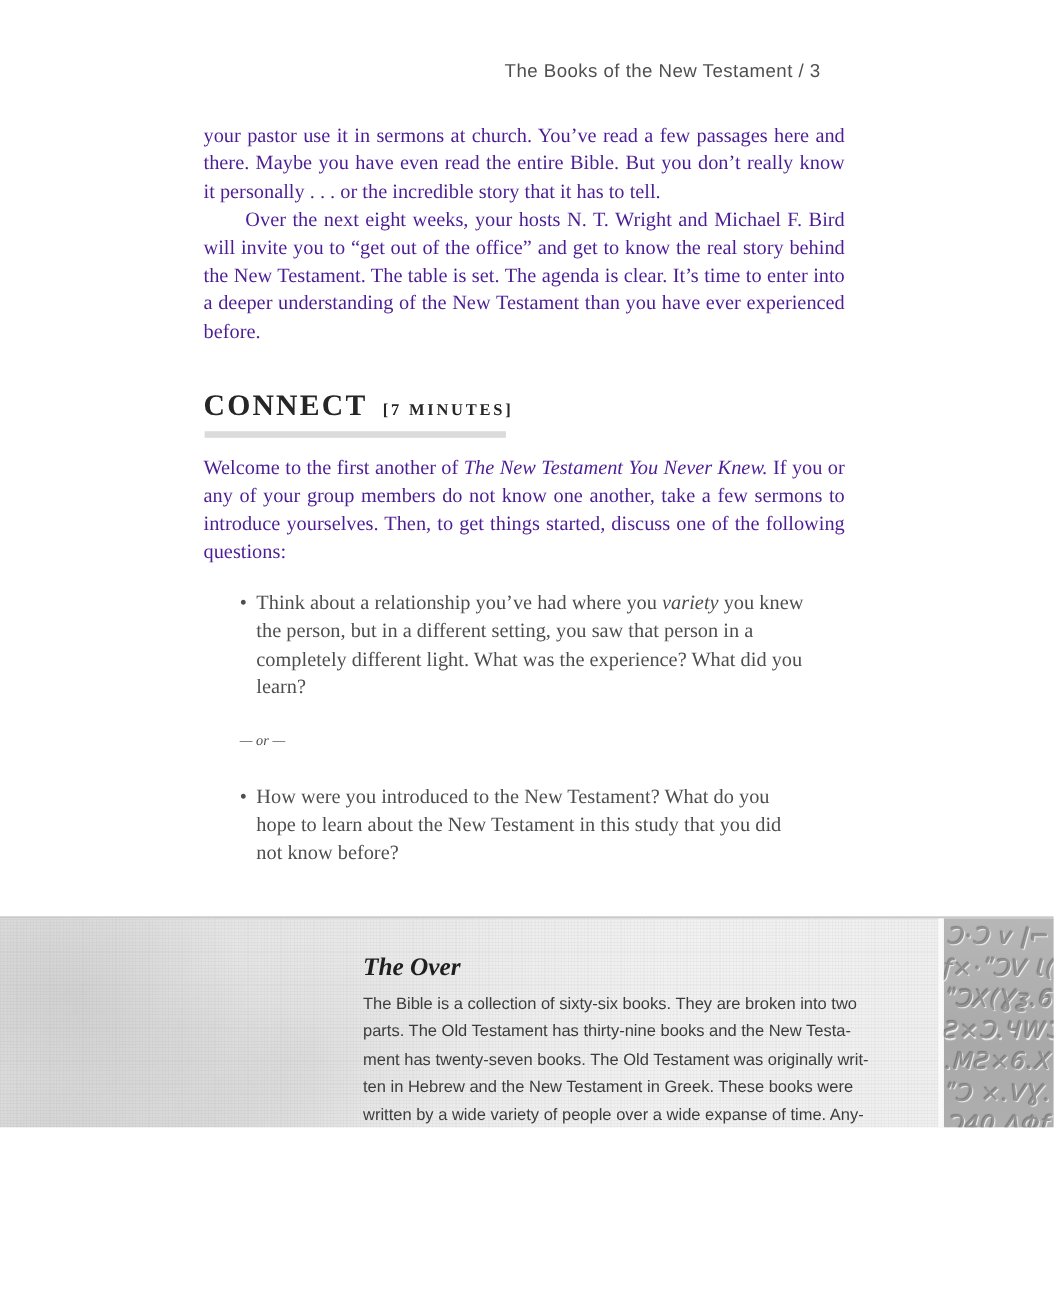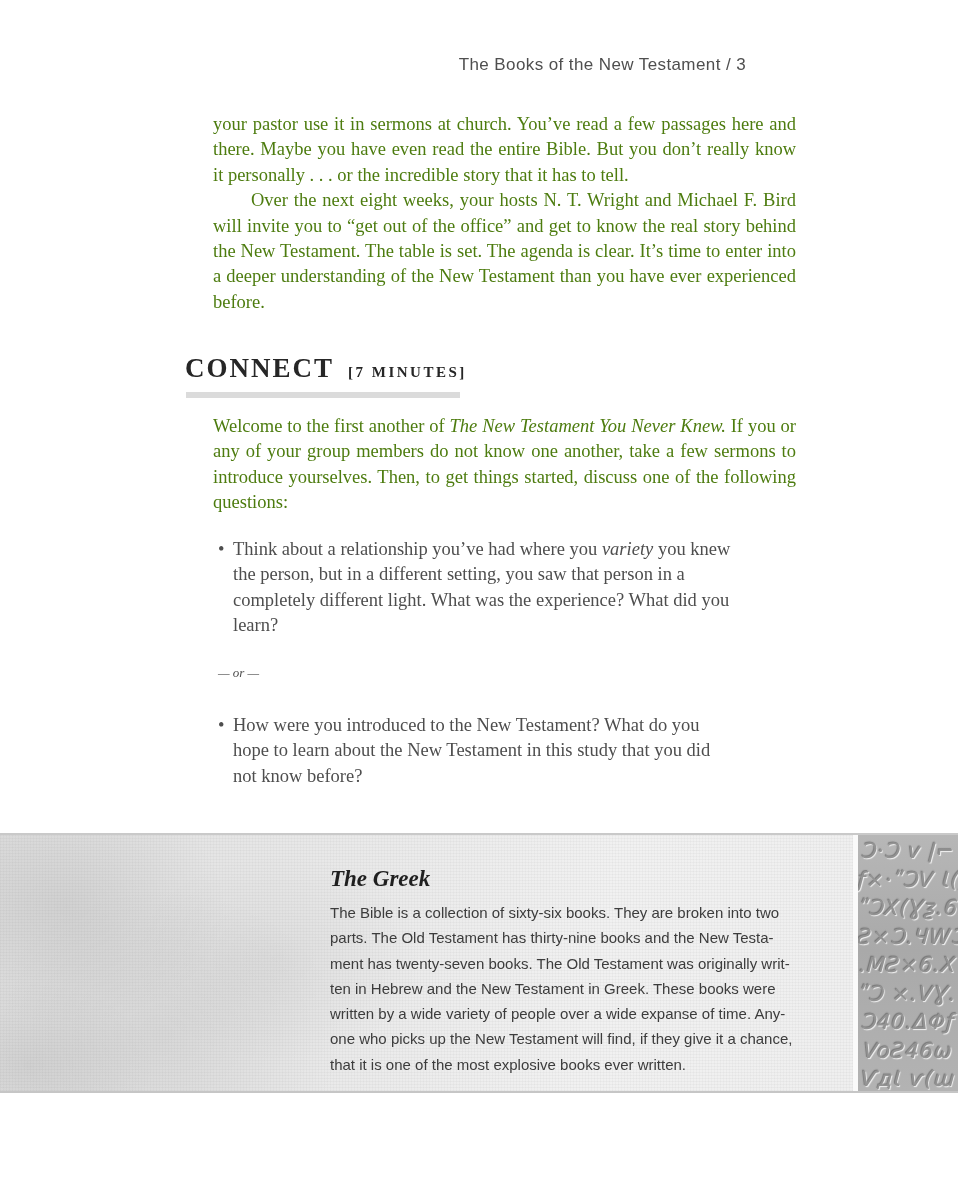--- a/index.html
+++ b/index.html
@@ -1,33 +1,33 @@
 <!DOCTYPE html>
 <html><head>
 <meta charset="utf-8">
 <style>
   * { margin:0; padding:0; box-sizing:border-box; }
   html,body { background:#ffffff; }
   .page {
-    position:relative; width:958px; height:1180px;
+    position:relative; width:958px; height:1025px;
     background:#ffffff; overflow:hidden;
     font-family:"Liberation Serif", serif;
     color:#4d4d4d;
   }
   
   .running-head {
     position:absolute; top:55px; left:0; width:746px;
     text-align:right;
     font-family:"Liberation Sans", sans-serif;
     font-size:17px; color:#4f4f4f; letter-spacing:0.4px;
   }
   
   .body-col {
     position:absolute; left:185px; width:583px;
-    font-size:18.5px; line-height:25.4px; color:#4d7c0f;margin-left:28px;
+    font-size:18.5px; line-height:25.4px; color:#4c1d95;
   }
   .para-block { top:112px; text-align:justify; }
   .para-indent { text-indent:38px; }
   .connect-head {
     position:absolute; left:185px; top:353px;
     font-weight:bold; color:#262626; white-space:nowrap;
   }
   .connect-main { font-size:27px; letter-spacing:2px;text-align:center; }
   .connect-badge { font-size:15px; letter-spacing:2.5px; margin-left:8px; }
   .heading-rule {
@@ -118,21 +118,21 @@
 
   <div class="or-divider">— or —</div>
 
   <div class="bullet-list bullet-item b2">
     <span class="bullet-mark">•</span>
     <span class="bullet-text">How were you introduced to the New Testament? What do you hope to learn about the New Testament in this study that you did not know before?</span>
   </div>
 
   <div class="band">
     <div class="sidebar-textblock">
-      <div class="sidebar-heading">The Greek</div>
+      <div class="sidebar-heading">The Over</div>
       <div class="sidebar-body">The Bible is a collection of sixty-six books. They are broken into two
 parts. The Old Testament has thirty-nine books and the New Testa-
 ment has twenty-seven books. The Old Testament was originally writ-
 ten in Hebrew and the New Testament in Greek. These books were
 written by a wide variety of people over a wide expanse of time. Any-
 one who picks up the New Testament will find, if they give it a chance,
 that it is one of the most explosive books ever written.</div>
     </div>
     <div class="inscription">
       <div class="inscription-row">Ɔ·Ɔ ᴠ ǀ⌐</div>

